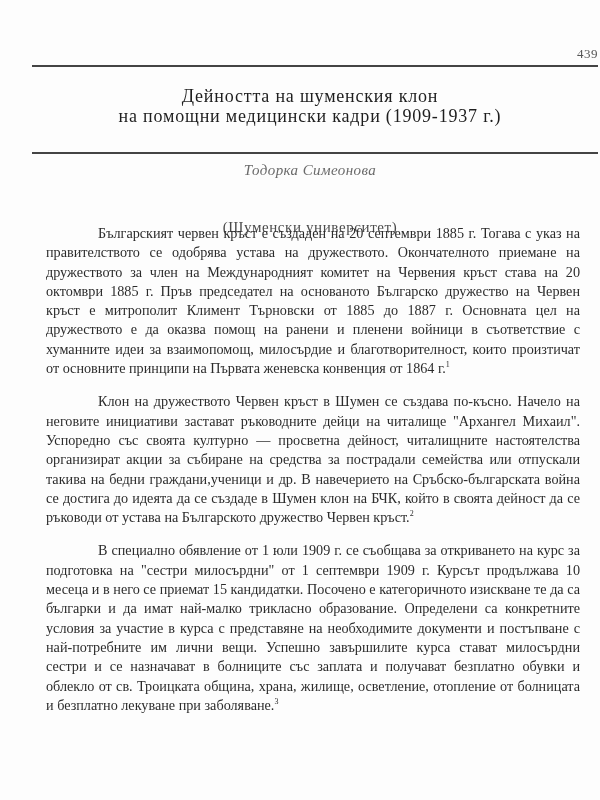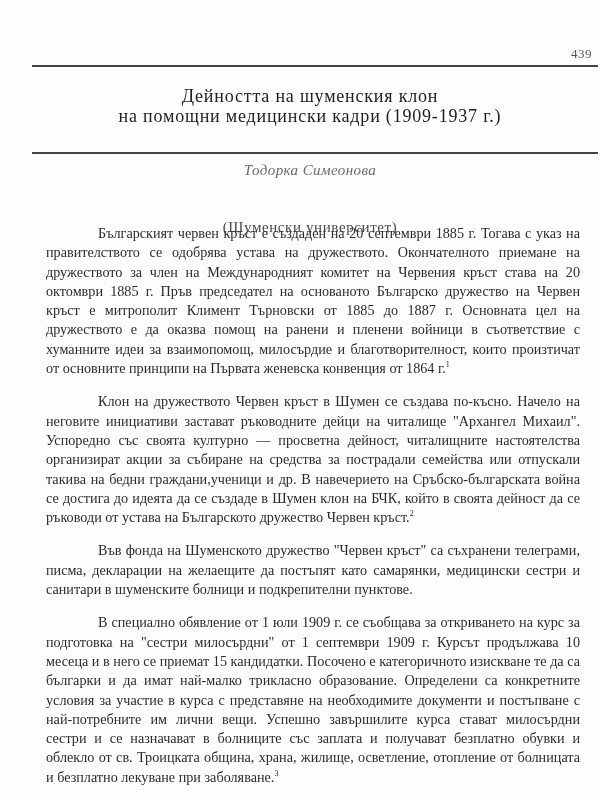--- a/index.html
+++ b/index.html
@@ -4,21 +4,21 @@
 <style>
   html, body { margin: 0; padding: 0; }
   body {
     width: 600px; height: 800px; overflow: hidden;
     background: #fdfdfd;
     font-family: "Liberation Serif", "DejaVu Serif", serif;
     color: #2a2a2a;
     position: relative;
   }
   .page-number {
-    position: absolute; top: 46px; right: 8px;
+    position: absolute; top: 46px; right: 2px;
     font-size: 13px; color: #555; letter-spacing: 0.5px; font-family: Liberation Serif, serif;
   }
   .rule {
     position: absolute; left: 32px; right: 2px; height: 2px;
     background: #444;
   }
   .rule.top { top: 65px; }
   .rule.bottom { top: 152px; }
   .title {
     position: absolute; top: 86px; left: 20px; right: 0;
@@ -54,15 +54,14 @@
   <div>на помощни медицински кадри (1909-1937 г.)</div>
 </div>
 <div class="rule bottom"></div>
 
 <div class="author">Тодорка Симеонова</div>
 <div class="affiliation">(Шуменски университет)</div>
 
 <div class="body-text">
   <p><span>Българският червен кръст е създаден на 20 септември 1885 г. Тогава с указ на правителството се одобрява устава на дружеството. Окончателното приемане на дружеството за член на Международният комитет на Червения кръст става на 20 октомври 1885 г. Пръв председател на основаното Българско дружество на Червен кръст е митрополит Климент Търновски от 1885 до 1887 г. Основната цел на дружеството е да оказва помощ на ранени и пленени войници в съответствие с хуманните идеи за взаимопомощ, милосърдие и благотворителност, които произтичат от основните принципи на Първата женевска конвенция от 1864 г.</span><sup>1</sup></p>
   <p><span>Клон на дружеството Червен кръст в Шумен се създава по-късно. Начело на неговите инициативи застават ръководните дейци на читалище "Архангел Михаил". Успоредно със своята културно — просветна дейност, читалищните настоятелства организират акции за събиране на средства за пострадали семейства или отпускали такива на бедни граждани,ученици и др. В навечерието на Сръбско-българската война се достига до идеята да се създаде в Шумен клон на БЧК, който в своята дейност да се ръководи от устава на Българското дружество Червен кръст.</span><sup>2</sup></p>
-  <p><span>Във фонда на Шуменското дружество "Червен кръст" са съхранени телеграми, писма, декларации на желаещите да постъпят като самарянки, медицински сестри и санитари в шуменските болници и подкрепителни пунктове.</span></p>
   <p><span>В специално обявление от 1 юли 1909 г. се съобщава за откриването на курс за подготовка на "сестри милосърдни" от 1 септември 1909 г. Курсът продължава 10 месеца и в него се приемат 15 кандидатки. Посочено е категоричното изискване те да са българки и да имат най-малко трикласно образование. Определени са конкретните условия за участие в курса с представяне на необходимите документи и постъпване с най-потребните им лични вещи. Успешно завършилите курса стават милосърдни сестри и се назначават в болниците със заплата и получават безплатно обувки и облекло от св. Троицката община, храна, жилище, осветление, отопление от болницата и безплатно лекуване при заболяване.</span><sup>3</sup></p>
 </div>
 
 </body></html>

